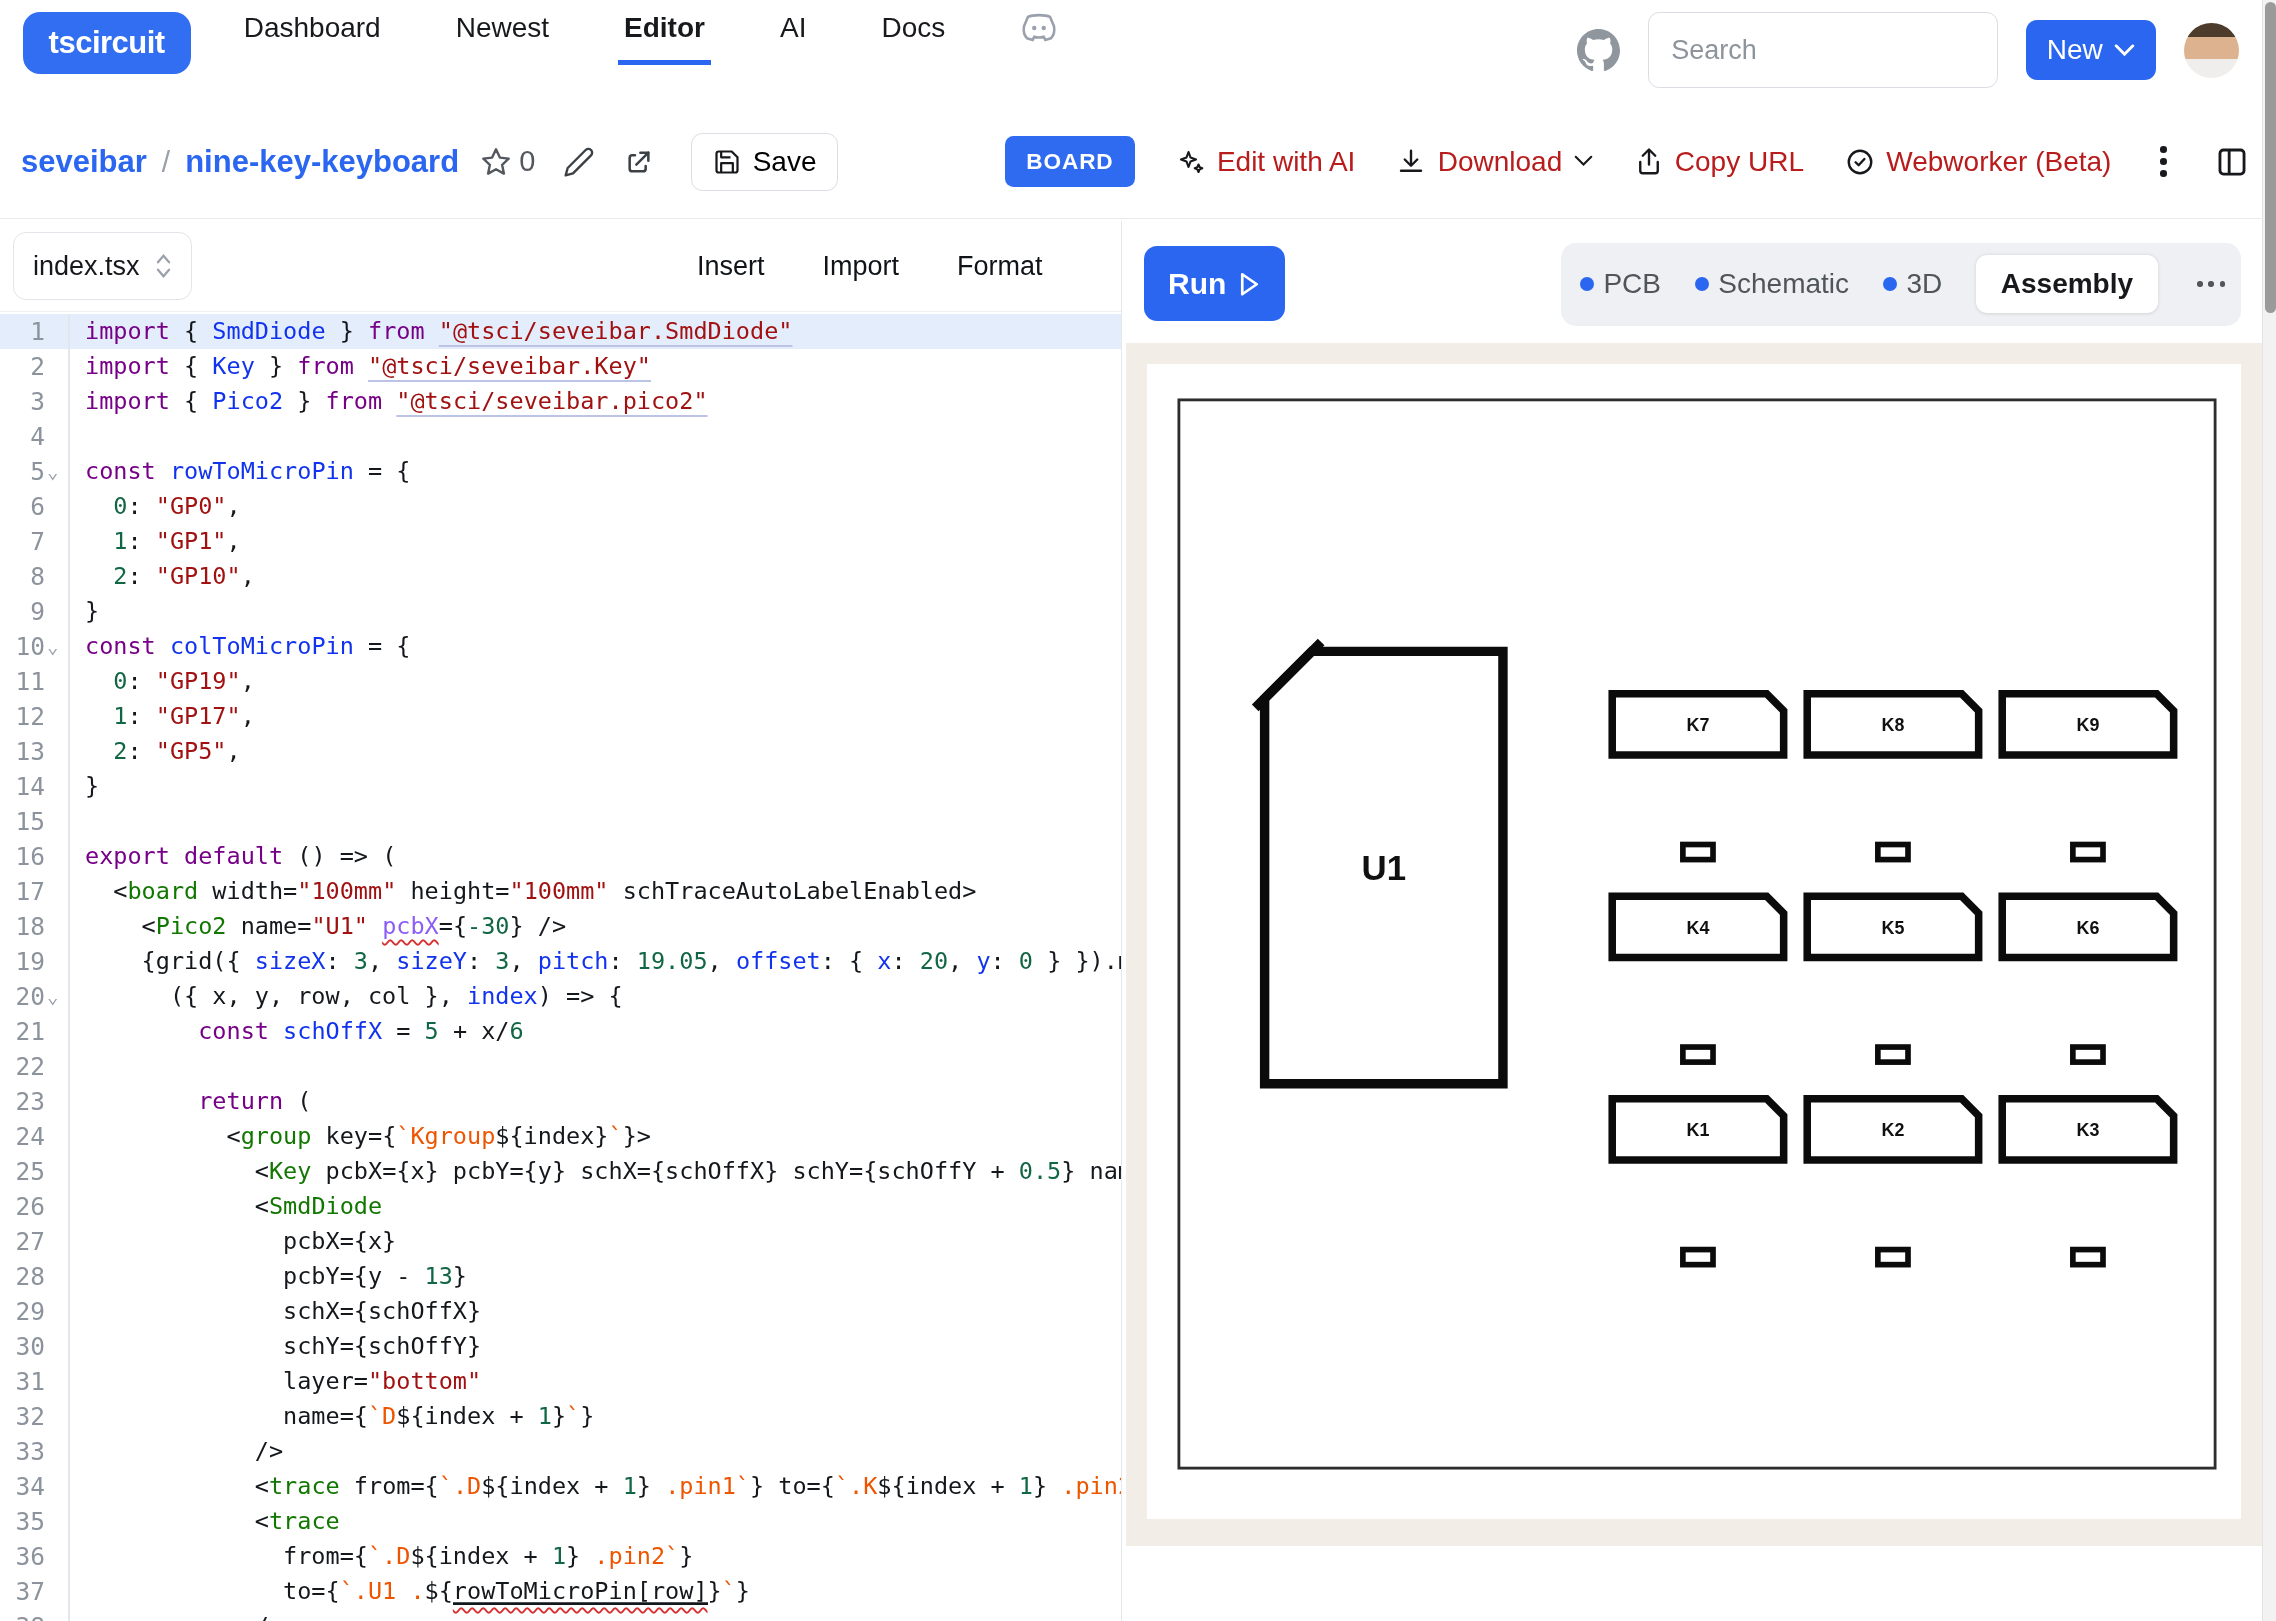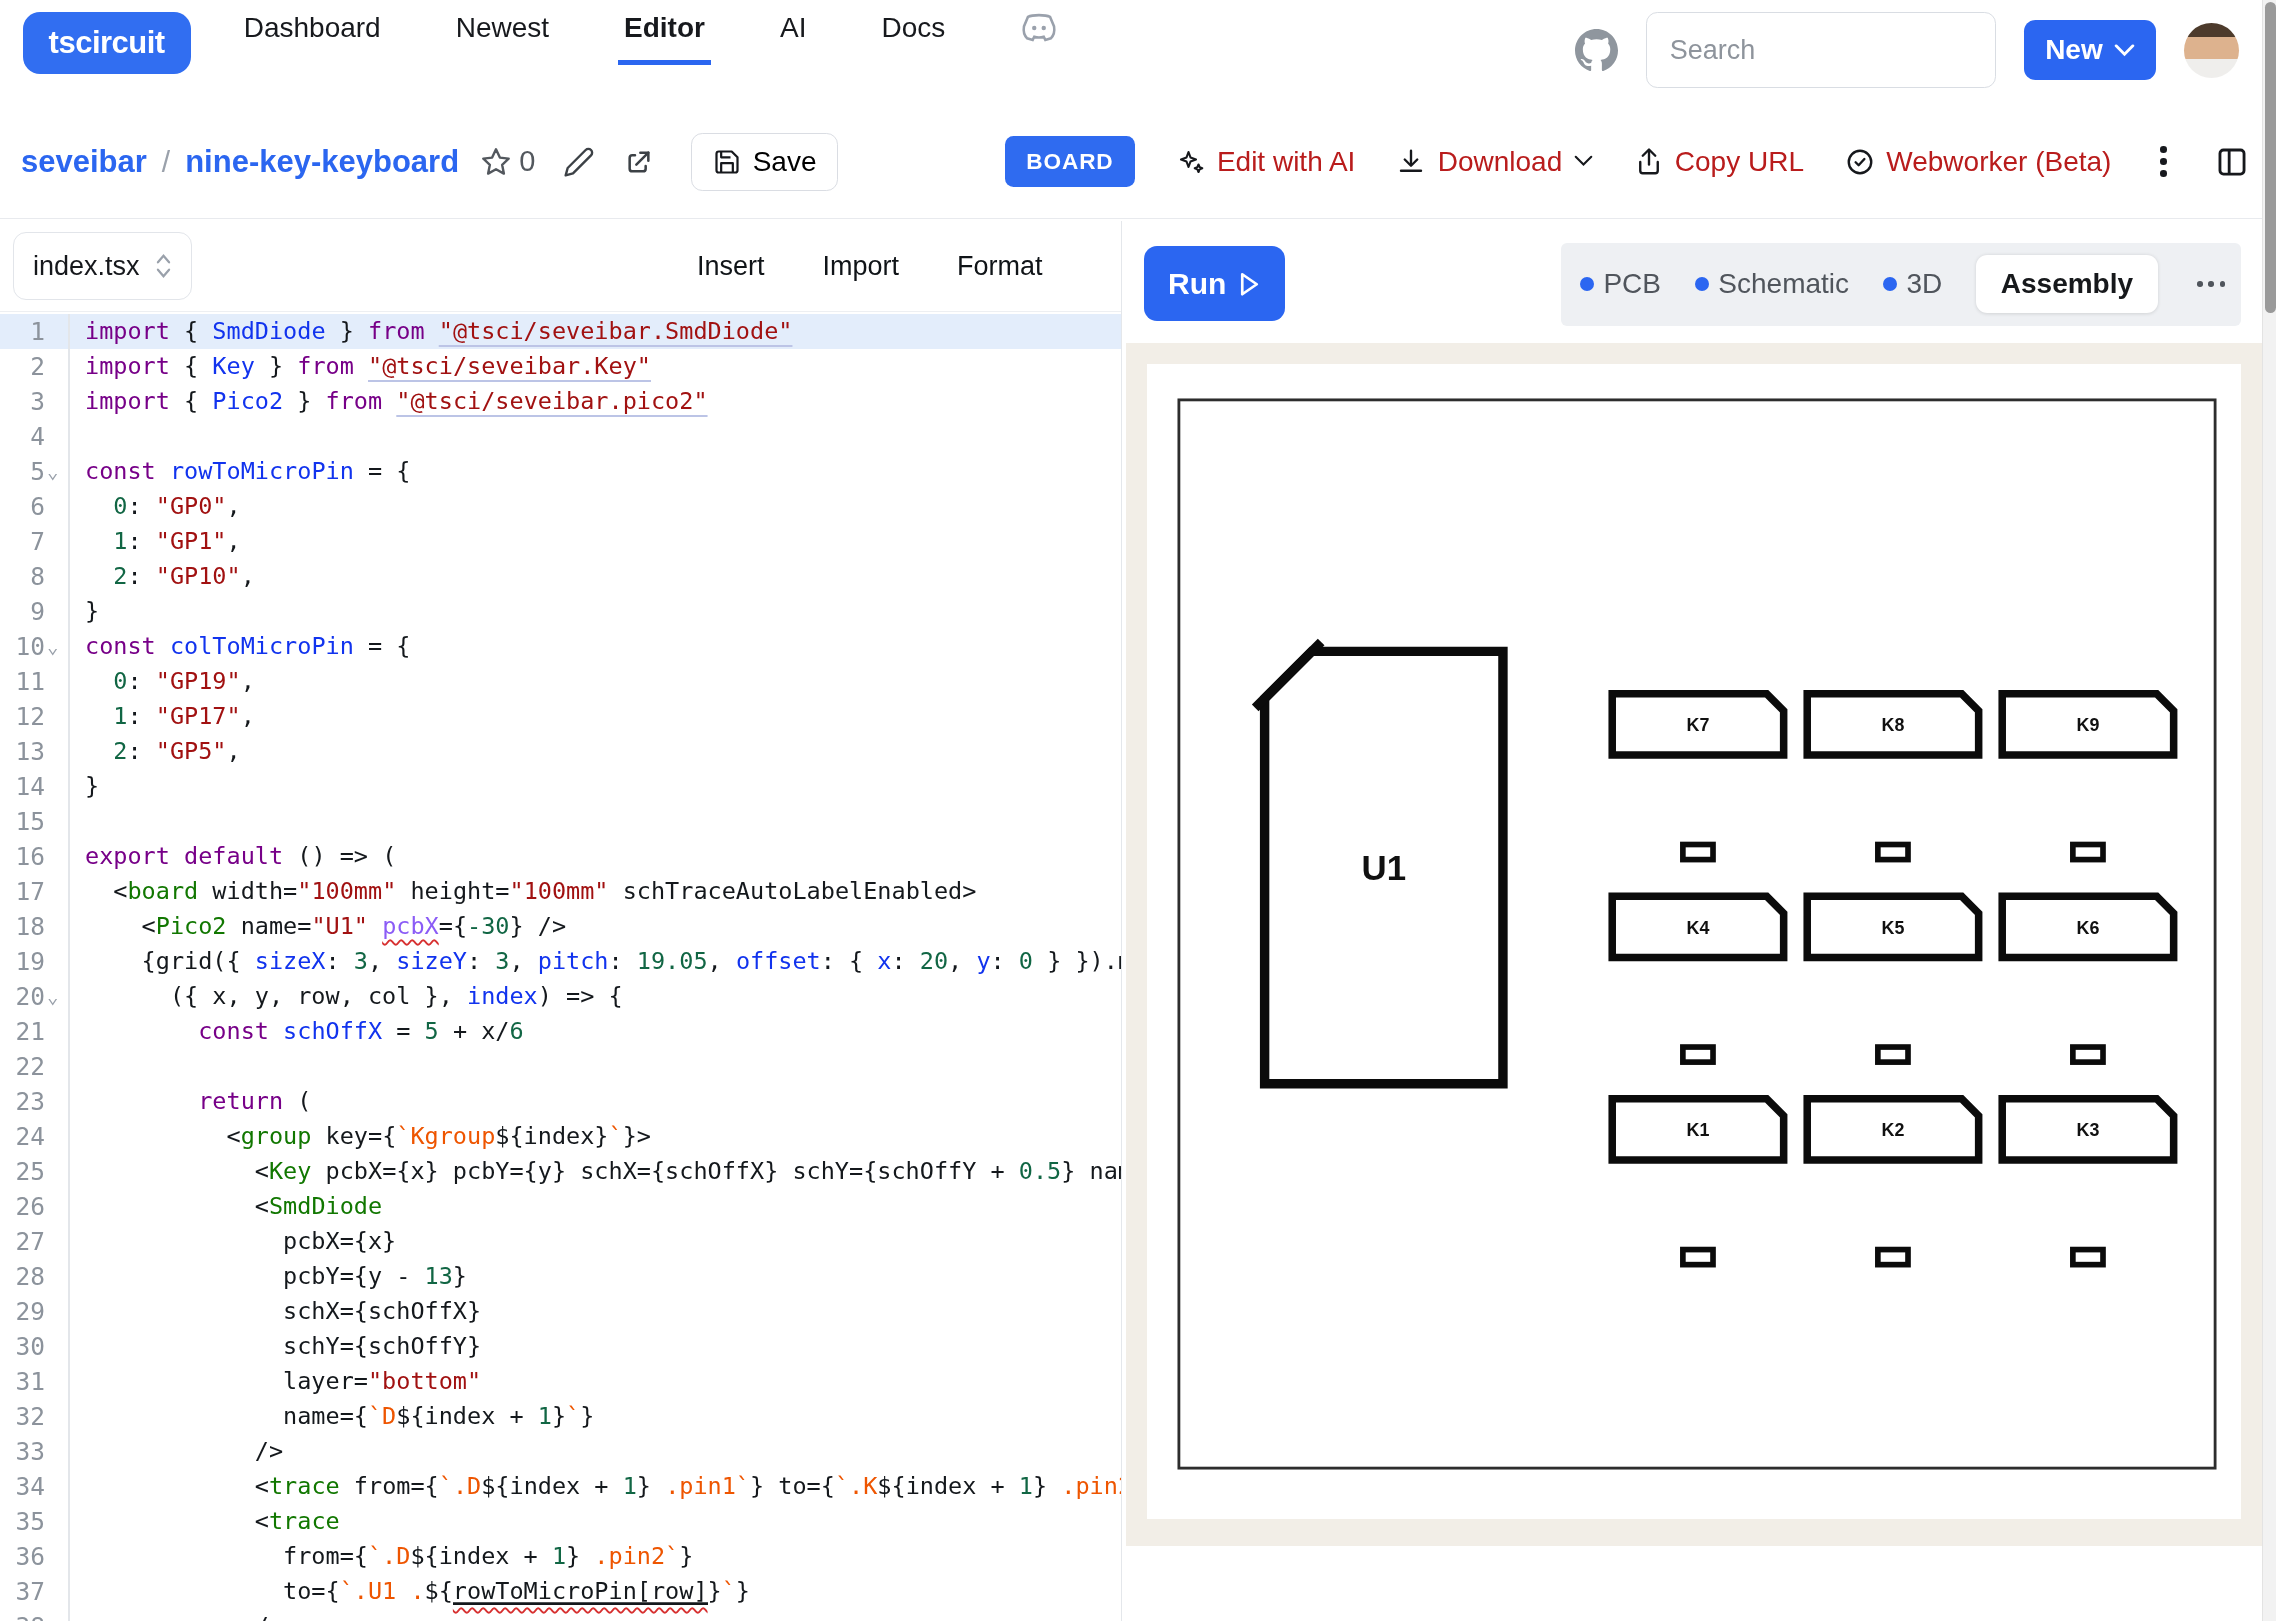--- a/index.html
+++ b/index.html
@@ -15,21 +15,21 @@
   .navlinks { display:flex; align-items:center; gap:75px; margin-left:53px; }
   .navlink { font-size:28px; font-weight:500; color:#17191d; position:relative; cursor:pointer; white-space:nowrap; }
   .navlink.active { font-weight:700; }
   .navlink.active::after { content:""; position:absolute; left:-5.6px; right:-5.6px; bottom:-21px; height:4.7px; background:#2b66f0; }
   .nav-icon { color:#9aa1ac; display:flex; align-items:center; }
   #nav-right { margin-left:auto; display:flex; align-items:center; gap:28px; margin-right:38px; }
   #search-input { width:350px; height:76px; border:1.9px solid #d9dde3; border-radius:11.3px;
                   font-size:27px; padding:0 22.6px; color:#16181c; outline:none; font-family:"Liberation Sans",sans-serif; }
   #search-input::placeholder { color:#8e949c; }
   #new-button { height:60px; background:#2b66f1; border:none; border-radius:11.3px; color:#fff;
-                font-size:28px; font-weight:700; padding:0 21px; display:flex; align-items:center; gap:11.3px; cursor:pointer; }
+                font-size:28px; font-weight:400; padding:0 21px; display:flex; align-items:center; gap:11.3px; cursor:pointer; }
   #avatar { width:55px; height:55px; border-radius:50%;
             background:linear-gradient(180deg,#4d3b2c 0%,#4d3b2c 26%,#ddb28e 26%,#ddb28e 66%,#efeeec 66%); }
 
   
   #project-bar { position:absolute; left:0; top:105px; width:2277px; height:114px; background:#fff;
                  border-bottom:1.9px solid #e8eaee; display:flex; align-items:center; }
   #crumbs { display:flex; align-items:center; gap:15px; margin-left:21px; }
   .crumb { color:#2b66f0; font-size:31px; font-weight:700; }
   .crumb-sep { color:#9aa1ab; font-size:30px; font-weight:400; }
   .star-group { display:flex; align-items:center; gap:7.5px; color:#53585e; font-size:29px; margin-left:5.6px; }
@@ -67,21 +67,21 @@
 
   
   #panel-divider { position:absolute; left:1121px; top:221px; width:1.9px; height:1400px; background:#e4e7eb; }
 
   
   #right-panel { position:absolute; left:1122px; top:221px; width:1139px; height:1400px; background:#fff; }
   #run-row { position:absolute; left:0; top:0; width:100%; height:122px; background:#fff; }
   #run-button { position:absolute; left:21.7px; top:25.4px; width:141px; height:75px; background:#2b66f1; border:none;
                 border-radius:13px; color:#fff; font-size:30px; font-weight:600; display:flex; align-items:center;
                 justify-content:center; gap:13px; cursor:pointer; }
-  #view-tabs { position:absolute; left:439px; top:21.7px; width:680px; height:83px; background:#eef0f3; border-radius:6px;
+  #view-tabs { position:absolute; left:439px; top:21.7px; width:680px; height:83px; background:#eef0f3; border-radius:15px;
                display:flex; align-items:center; padding:0 19px; gap:34px; }
   .vtab { display:flex; align-items:center; gap:9.4px; font-size:28px; font-weight:500; color:#50555c; cursor:pointer; white-space:nowrap; }
   .vtab .dot { width:14px; height:14px; border-radius:50%; background:#2b66f1; }
   .vtab.active { background:#fff; color:#17191c; font-weight:600; border-radius:11.3px; padding:13px 24.5px;
                  box-shadow:0 0.9px 3.8px rgba(0,0,0,0.12); }
   .tab-more { display:flex; gap:5.6px; align-items:center; cursor:pointer; padding:5.6px; }
   .tab-more i { width:5.6px; height:5.6px; border-radius:50%; background:#50555c; }
 
   #canvas-frame { position:absolute; left:3.8px; top:122px; width:1136px; height:1203px; background:#f2eee7; }
   #canvas-white { position:absolute; left:21px; top:21px; width:1094px; height:1155px; background:#ffffff; }

